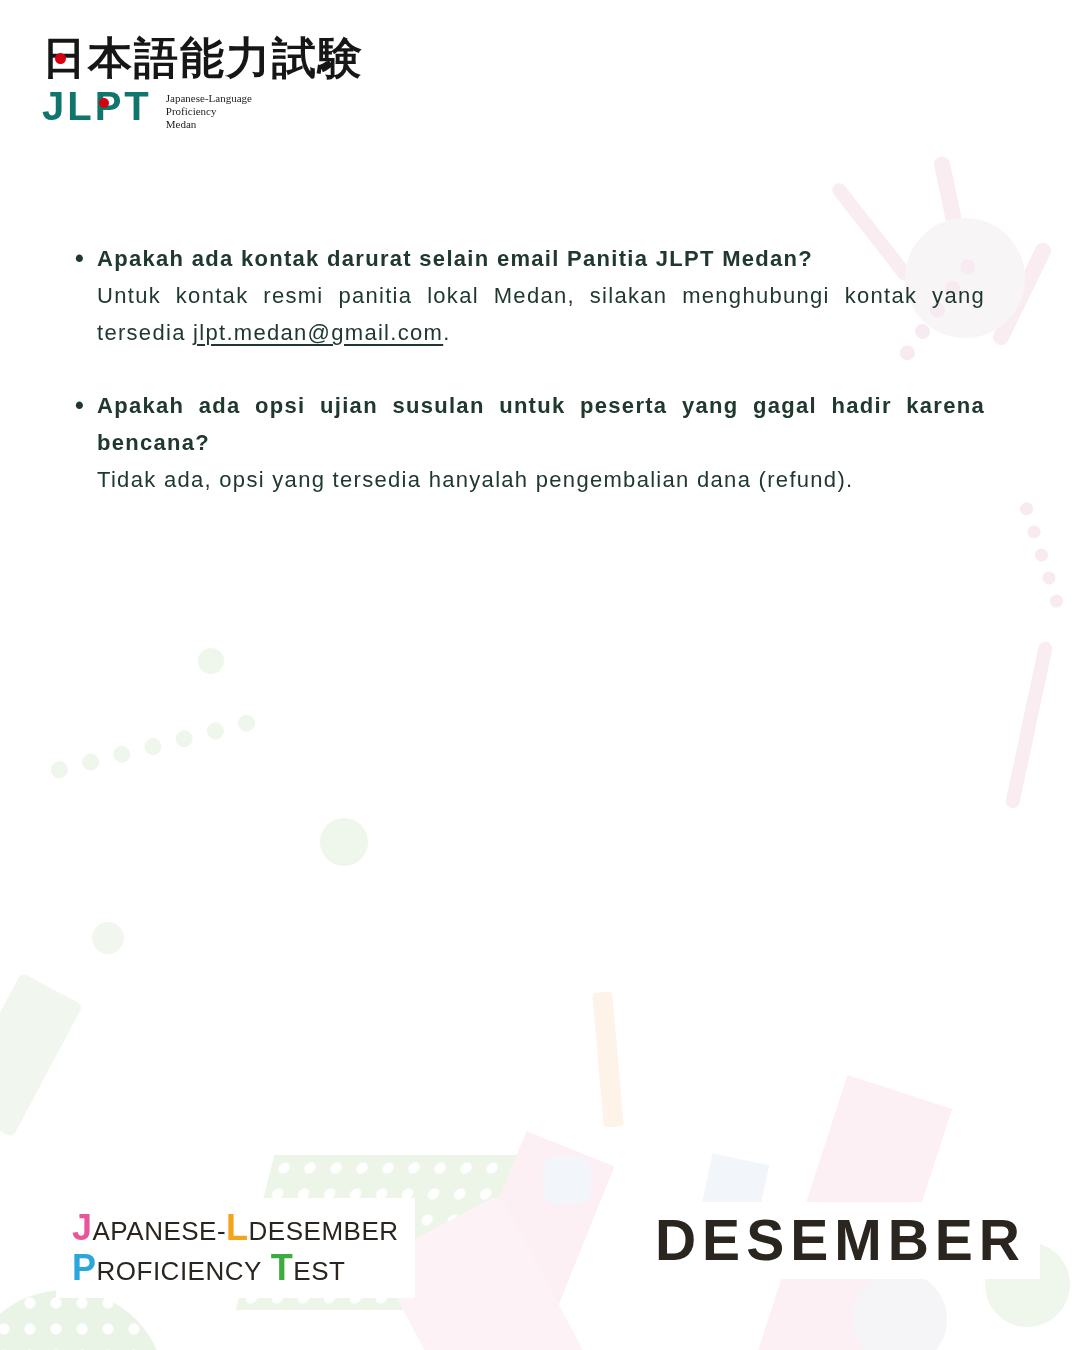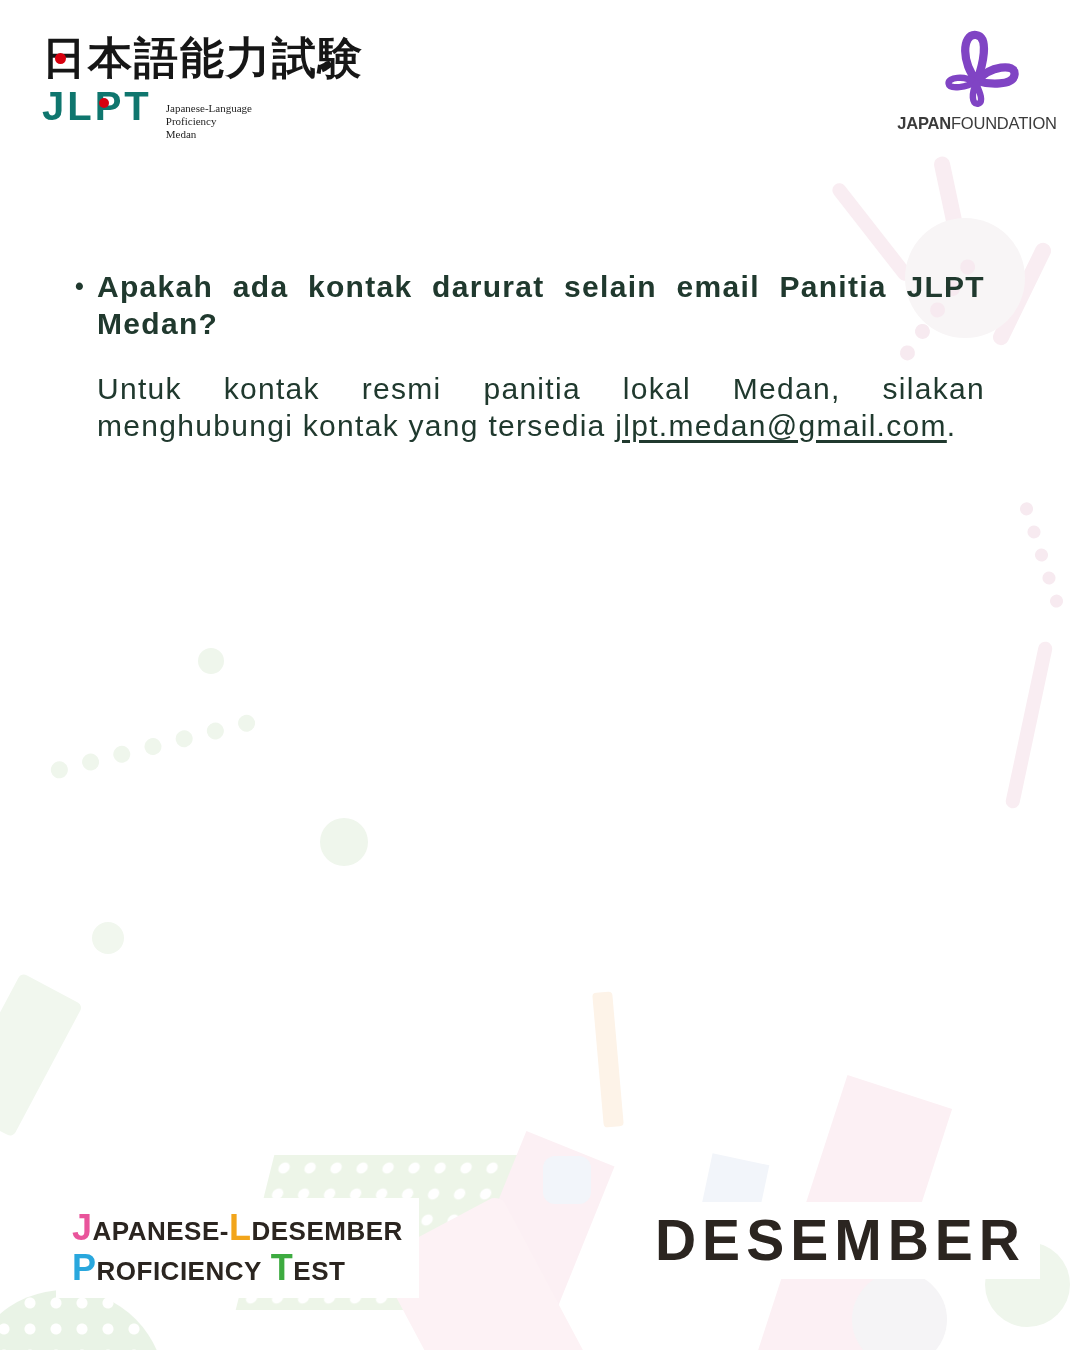--- a/index.html
+++ b/index.html
@@ -44,21 +44,21 @@
     line-height: 1; position: relative; color: #0f766e;
   }
   .acronym-red-dot {
     position: absolute; left: 57px; top: 12px;
     width: 10px; height: 10px; border-radius: 50%;
     background: var(--logo-red);
   }
   .jlpt-subtitle {
     font-family: "Liberation Serif", serif;
     font-size: 11px; line-height: 13px; color: #1d1d1d;
-    margin-left: 14px; margin-top: 16px;
+    margin-left: 14px; margin-top: 6px;
   }
 
   .jf-logo { position: absolute; left: 893px; top: 24px; width: 168px; text-align: center; }
   .jf-butterfly { display: block; margin: 0 auto; }
   .jf-text { font-size: 16.5px; letter-spacing: -0.2px; color: #3b3b3b; white-space: nowrap; margin-top: 2px; }
   .jf-text .jf-bold { font-weight: 800; }
   .jf-text .jf-light { font-weight: 400; }
 
   
   .faq {
@@ -66,38 +66,37 @@
     list-style: none; color: var(--text);
   }
   .faq li { position: relative; padding-left: 22px; }
   .faq li + li { margin-top: 36px; }
   .faq li::before {
     content: "\2022";
     position: absolute; left: 0; top: 0;
     font-size: 25px; line-height: 37px; font-weight: 700; color: var(--text);
   }
   .faq .q, .faq .a {
-    font-size: 30px; line-height: 37px; letter-spacing: 1.3px;
+    font-size: 22px; line-height: 37px; letter-spacing: 1.3px;
     text-align: justify;
-    margin-top: 28px;
   }
   .faq .q { font-weight: 700; }
   .faq .a { font-weight: 400; }
   .email-link { color: var(--text); text-decoration: underline; text-underline-offset: 4px; cursor: pointer; }
 
   
   .brand {
     position: absolute; left: 56px; top: 1198px; z-index: 2;
     background: #ffffff; padding: 12px 16px;
     color: var(--footer-dark); line-height: 1;
   }
   .brand-line { display: flex; align-items: baseline; white-space: nowrap; }
   .brand-line + .brand-line { margin-top: 4px; }
   .brand .initial { font-size: 36px; font-weight: 800; letter-spacing: 0.5px; }
-  .brand .rest { font-size: 26px; font-weight: 700; letter-spacing: 0.5px; }
+  .brand .rest { font-size: 26px; font-weight: 400; letter-spacing: 0.5px; }
   .brand .word-gap { width: 9px; }
   .c-pink   { color: var(--accent-pink); }
   .c-yellow { color: var(--accent-yellow); }
   .c-blue   { color: var(--accent-blue); }
   .c-green  { color: var(--accent-green); }
 
   .date-block {
     position: absolute; right: 40px; top: 1202px; z-index: 2;
     background: #ffffff; padding: 10px 14px;
     display: flex; align-items: baseline; gap: 22px; line-height: 1;
@@ -147,39 +146,32 @@
           <span class="acronym-red-dot"></span>
         </div>
         <div class="jlpt-subtitle">
           <div>Japanese-Language</div>
           <div>Proficiency</div>
           <div>Medan</div>
         </div>
       </div>
     </div>
 
-    <div class="jf-logo">
-      <svg class="jf-butterfly" width="92" height="88" viewBox="0 0 100 96" fill="none">
-        <path d="M50 62 C 33 44 33 10 49 12 C 64 14 56 46 50 62" stroke="var(--jf-purple)" stroke-width="9" stroke-linecap="round" fill="none"></path>
-        <path d="M50 62 C 64 46 92 42 91 55 C 90 68 62 66 50 62" stroke="var(--jf-purple)" stroke-width="9" stroke-linecap="round" fill="none"></path>
-        <path d="M47 63 C 36 56 18 58 19 65 C 20 72 40 69 47 63" stroke="var(--jf-purple)" stroke-width="7" stroke-linecap="round" fill="none"></path>
-        <path d="M49 65 C 44 75 44 88 51 87 C 58 86 53 74 49 65" stroke="var(--jf-purple)" stroke-width="7" stroke-linecap="round" fill="none"></path>
-      </svg>
-      <div class="jf-text">
-        <span class="jf-bold">JAPAN</span><span class="jf-light">FOUNDATION</span>
-      </div>
-    </div>
   </div>
 
   <ul class="faq">
     <li>
       <div class="q">Apakah ada kontak darurat selain email Panitia JLPT Medan?</div>
       <div class="a">
         <span>Untuk kontak resmi panitia lokal Medan, silakan menghubungi kontak yang tersedia </span><a class="email-link">jlpt.medan@gmail.com</a><span>.</span>
       </div>
+    </li>
+    <li>
+      <div class="q">Apakah ada opsi ujian susulan untuk peserta yang gagal hadir karena bencana?</div>
+      <div class="a">Tidak ada, opsi yang tersedia hanyalah pengembalian dana (refund).</div>
     </li>
   </ul>
 
   <div class="brand">
     <div class="brand-line">
       <span class="initial c-pink">J</span>
         <span class="rest">APANESE-</span>
         <span class="initial c-yellow">L</span>
         <span class="rest">DESEMBER</span>
     </div>

